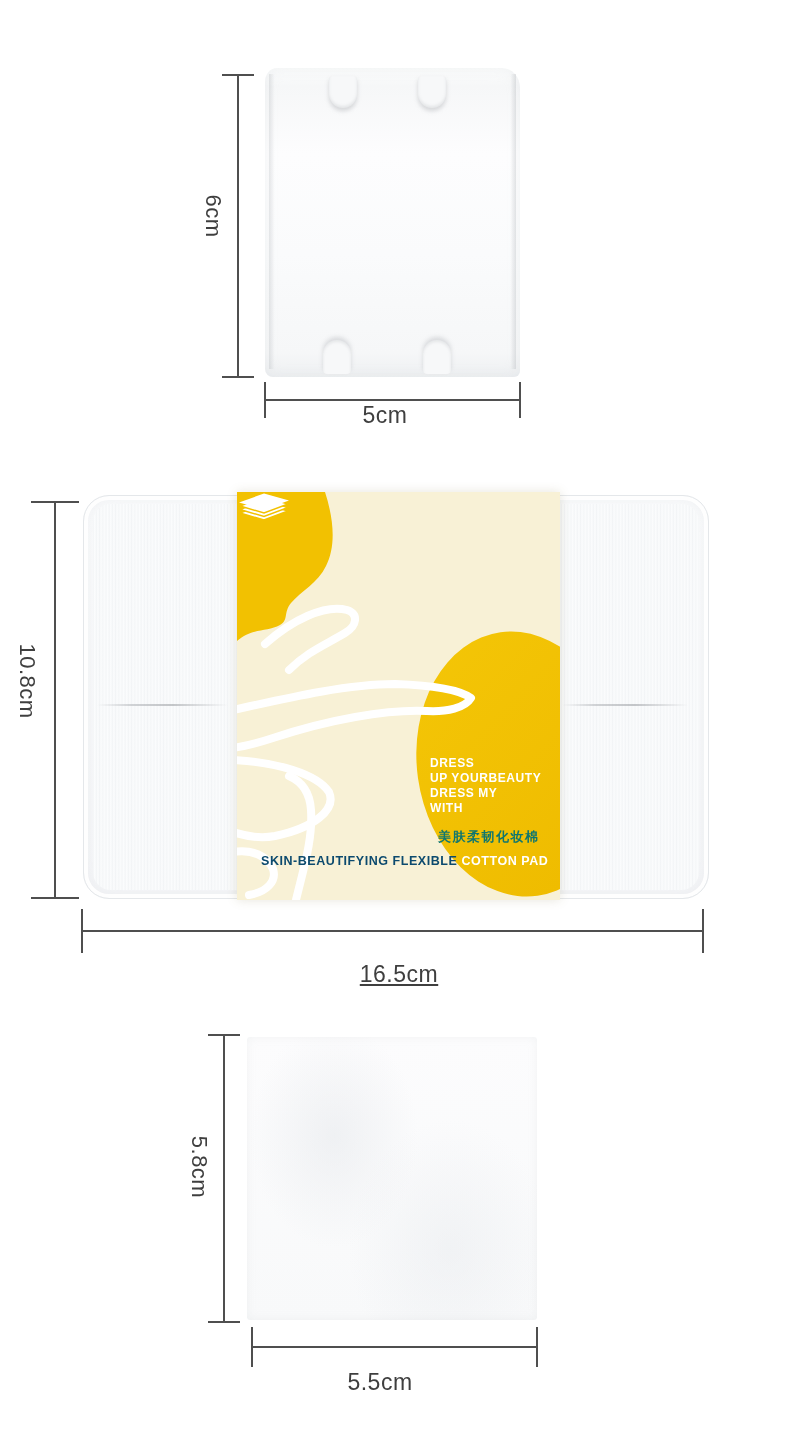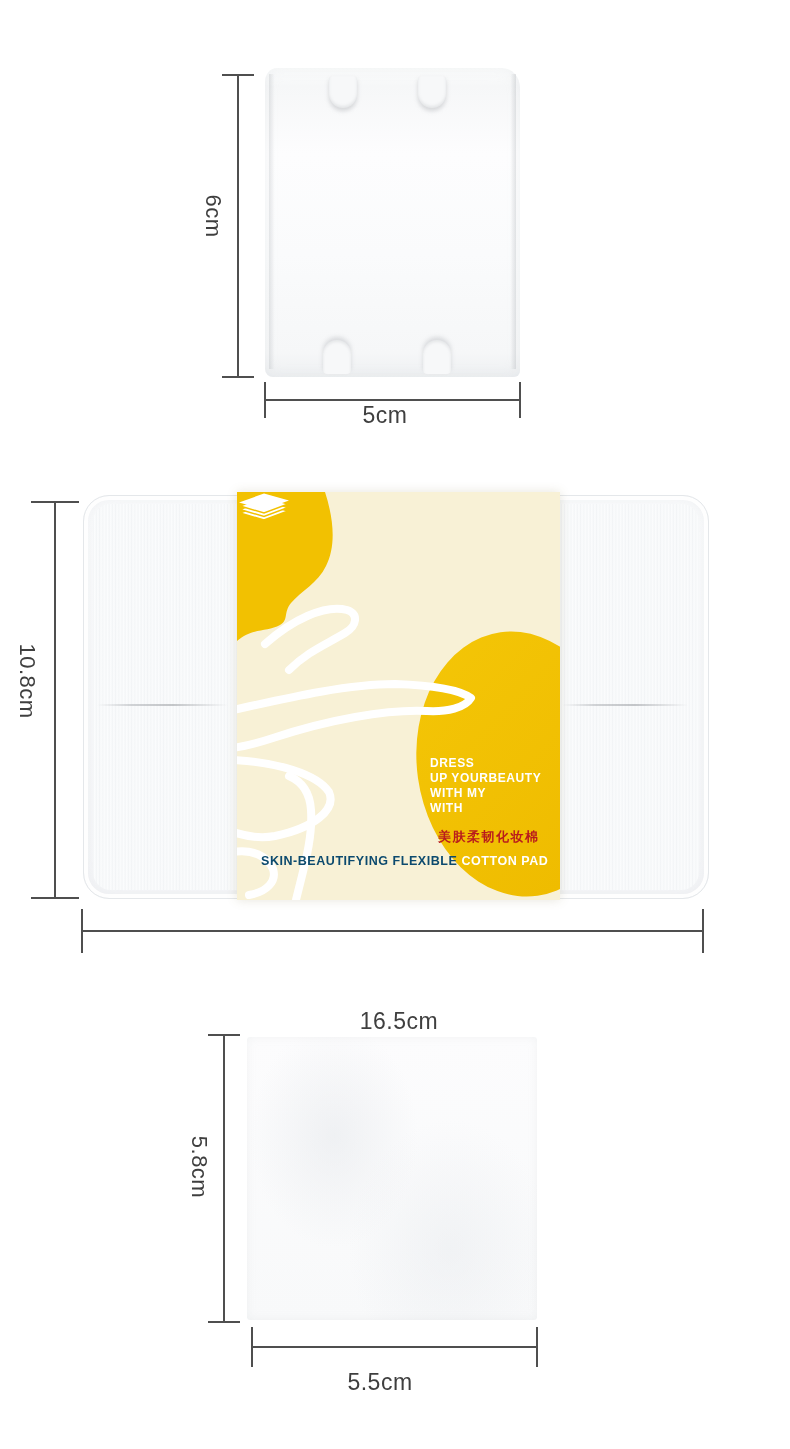--- a/index.html
+++ b/index.html
@@ -75,21 +75,21 @@
     background:#f8f1d6;overflow:hidden;
     box-shadow:0 0 10px rgba(120,110,60,0.18);
   }
   .band svg{position:absolute;left:0;top:0;}
   .slogan{
     position:absolute;left:193px;top:264px;color:#ffffff;
     font-size:12px;font-weight:bold;line-height:15px;letter-spacing:0.6px;white-space:nowrap;
   }
   .stack-icon{position:absolute;left:238px;top:302px;width:54px;height:28px;}
   .cn-name{
-    position:absolute;left:201px;top:336px;color:#b91c1c;
+    position:absolute;left:201px;top:336px;color:#0f766e;
     font-size:13px;font-weight:bold;letter-spacing:1.5px;white-space:nowrap;
   }
   .en-name{
     position:absolute;left:24px;top:362px;
     font-size:12.5px;font-weight:bold;letter-spacing:0.55px;white-space:nowrap;
   }
   .en-name .gold{color:#0c4a6e;}
   .en-name .white{color:#ffffff;margin-left:0.32em;text-align:center;}
 </style>
 </head>
@@ -152,21 +152,21 @@
         <path d="M-4,218 C50,206 110,192 158,192 C190,193 220,196 234,206 C228,216 210,220 190,219 C150,217 90,228 36,246 C24,250 8,254 -4,256"></path>
         <path d="M-4,268 C40,270 80,282 92,300 C100,318 76,336 38,344 C22,347 8,344 -4,340"></path>
         <path d="M58,412 C66,378 76,348 74,318 C73,302 66,290 52,284"></path>
         <path d="M-4,360 C16,357 30,364 36,377 C40,389 30,400 12,403"></path>
       </g>
     </svg>
 
     <div class="slogan">
       <div>DRESS</div>
       <div>UP YOURBEAUTY</div>
-      <div>WITH MY</div>
+      <div>DRESS MY</div>
       <div>WITH</div>
     </div>
 
     <svg class="stack-icon" viewBox="0 0 54 28">
       <g fill="#ffffff" stroke="#F2C101" stroke-width="1.5">
         <path d="M3,21 L27,28 L51,19 L27,12 Z"></path>
         <path d="M3,17.5 L27,24.5 L51,15.5 L27,8.5 Z"></path>
         <path d="M3,14 L27,21 L51,12 L27,5 Z"></path>
         <path d="M2,10.5 L27,17.5 L52,8.5 L27,1.5 Z" stroke="none"></path>
       </g>
@@ -176,21 +176,21 @@
 
     <div class="en-name">
       <span class="gold">SKIN-BEAUTIFYING FLEXIBLE</span><span class="white">COTTON PAD</span>
     </div>
   </div>
 
   <div class="mline h" style="left:82px;top:930px;width:621px;">
     <span class="cap a" style="height:44px;"></span>
     <span class="cap b" style="height:44px;"></span>
   </div>
-  <span class="dim hor" style="left:399px;top:1010px;font-size:23px;">16.5cm</span>
+  <span class="dim hor" style="left:399px;top:963px;font-size:23px;text-decoration:underline;">16.5cm</span>
 
   <div class="mline v" style="left:223px;top:1035px;height:287px;">
     <span class="cap a" style="width:32px;"></span>
     <span class="cap b" style="width:32px;"></span>
   </div>
   <span class="dim rot" style="left:199px;top:1167px;">5.8cm</span>
 
   <div class="pad-square"></div>
 
   <div class="mline h" style="left:252px;top:1346px;width:285px;">

